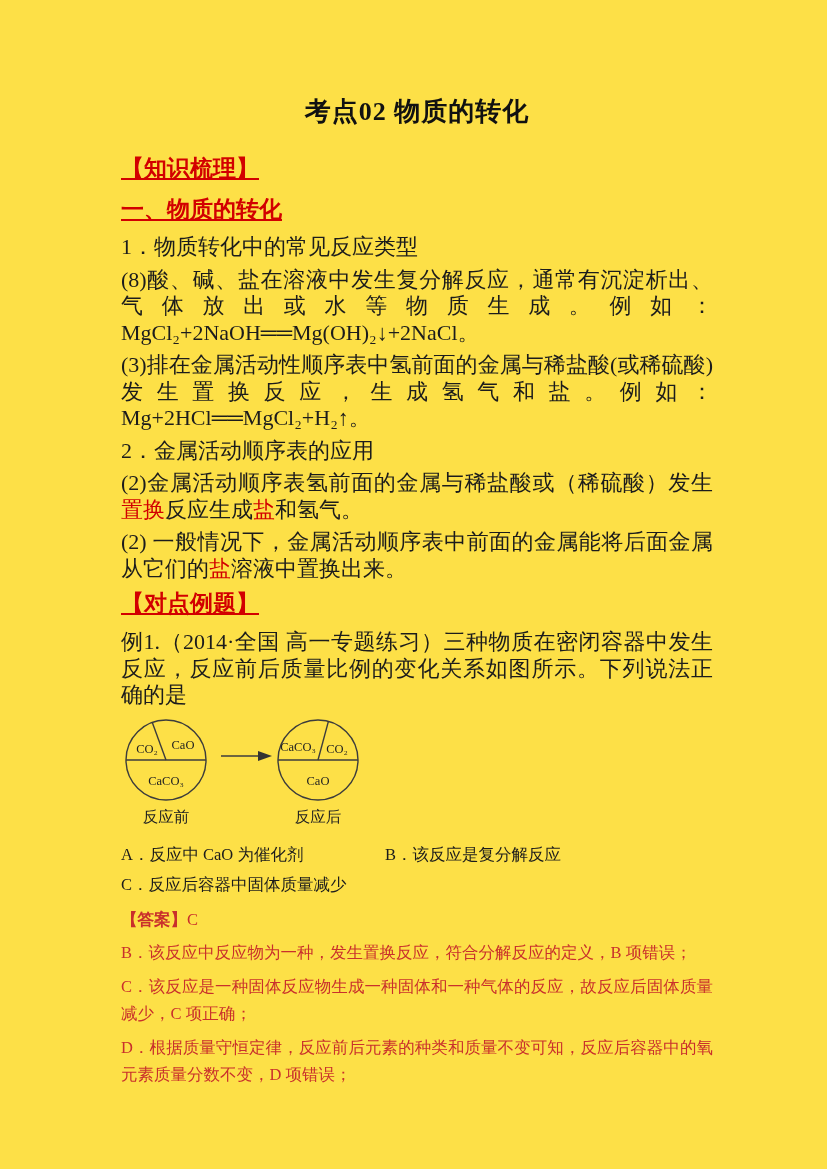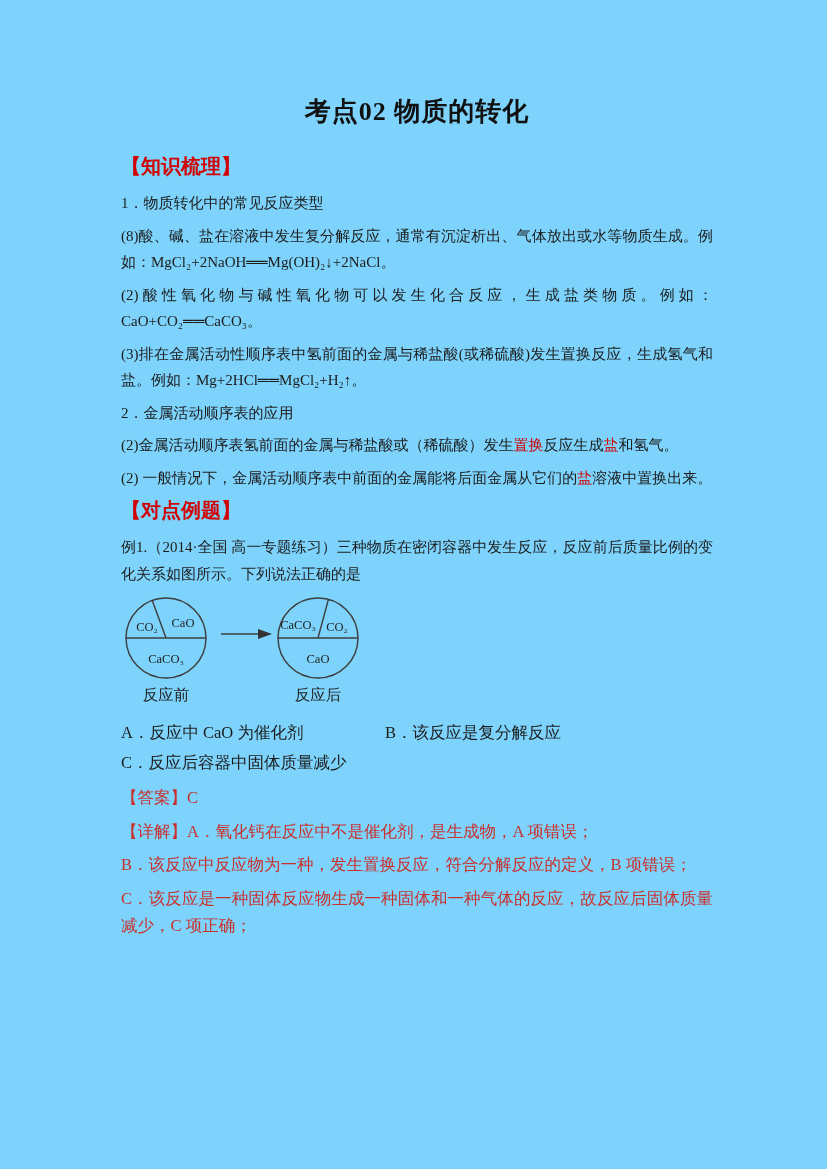--- a/index.html
+++ b/index.html
@@ -1,42 +1,43 @@
 <!DOCTYPE html>
 <html><head>
 <meta charset="utf-8">
 <style>
   html,body{margin:0;padding:0;background:#ffffff;}
   .page{
     position:relative;
     width:827px;height:1169px;
-    background:#7dd3fc;
+    background:#fde047;
     font-family:"Liberation Serif","DejaVu Serif",serif;
     color:#1c1c1c;
     overflow:hidden;
   }
   .content{position:absolute;left:121px;top:94px;width:592px;}
   .doc-title{
     margin:0 0 24px 0;
     text-align:center;
     font-size:26px;
     font-weight:bold;
     color:#111;
     letter-spacing:1px;
   }
   .red-head{
     color:#d20000;
     font-weight:bold;
-    font-size:20px;
+    font-size:23px;
     margin:0 0 10px 0;
+    text-decoration:underline;
   }
   .section-head{margin:0 0 9px 0;}
   p.body{
     margin:0 0 6px 0;
-    font-size:15px;
+    font-size:22px;
     line-height:26.5px;
     text-align:justify;
     text-align-last:left;
   }
   .red-u{
     color:#d20000;
     text-underline-offset:3px;
   }
   .figure-block{margin:4px 0 6px 0;}
   .figure-block svg .circ{fill:none;stroke:#3c3c3c;stroke-width:1.4;}
@@ -53,35 +54,35 @@
   .opt-row{display:flex;font-size:16.5px;line-height:30px;}
   .opt-row .opt-left{width:264px;flex:0 0 264px;}
   p.red-para{
     margin:0 0 6px 0;
     font-size:16.5px;
     line-height:27.5px;
     text-align:justify;
     text-align-last:left;
     color:#c9302c;
   }
-  .red-label{font-weight:normal;color:#c9302c;}
+  .red-label{font-weight:bold;color:#c9302c;}
 </style>
 </head>
 <body>
 
 <div class="page">
   <div class="content">
 
     <h1 class="doc-title">考点02 物质的转化</h1>
 
     <div class="red-head">【知识梳理】</div>
+    <div class="red-head section-head">一、物质的转化</div>
 
     <p class="body">1．物质转化中的常见反应类型</p>
     <p class="body">(8)酸、碱、盐在溶液中发生复分解反应，通常有沉淀析出、气体放出或水等物质生成。例如：MgCl₂+2NaOH══Mg(OH)₂↓+2NaCl。</p>
-    <p class="body">(2)酸性氧化物与碱性氧化物可以发生化合反应，生成盐类物质。例如：CaO+CO₂══CaCO₃。</p>
     <p class="body">(3)排在金属活动性顺序表中氢前面的金属与稀盐酸(或稀硫酸)发生置换反应，生成氢气和盐。例如：Mg+2HCl══MgCl₂+H₂↑。</p>
     <p class="body">2．金属活动顺序表的应用</p>
 
     <p class="body"><span>(2)金属活动顺序表氢前面的金属与稀盐酸或（稀硫酸）发生</span><span class="red-u">置换</span><span>反应生成</span><span class="red-u">盐</span><span>和氢气。</span></p>
 
     <p class="body"><span>(2) 一般情况下，金属活动顺序表中前面的金属能将后面金属从它们的</span><span class="red-u">盐</span><span>溶液中置换出来。</span></p>
 
     <div class="red-head">【对点例题】</div>
 
     <p class="body">例1.（2014·全国 高一专题练习）三种物质在密闭容器中发生反应，反应前后质量比例的变化关系如图所示。下列说法正确的是</p>
@@ -119,18 +120,18 @@
         <span>B．该反应是复分解反应</span>
       </div>
       <div class="opt-row">
         <span class="opt-left">C．反应后容器中固体质量减少</span>
       </div>
     </div>
 
     <p class="red-para"><span class="red-label">【答案】</span><span>C</span></p>
 
 
-    <p class="red-para"><span class="red-label">【详解】</span><span>A．氧化钙在反应中不是催化剂，是生成物，A 项错误；</span></p>
     <p class="red-para">B．该反应中反应物为一种，发生置换反应，符合分解反应的定义，B 项错误；</p>
     <p class="red-para">C．该反应是一种固体反应物生成一种固体和一种气体的反应，故反应后固体质量减少，C 项正确；</p>
+    <p class="red-para">D．根据质量守恒定律，反应前后元素的种类和质量不变可知，反应后容器中的氧元素质量分数不变，D 项错误；</p>
 
   </div>
 </div>
 
 </body></html>

